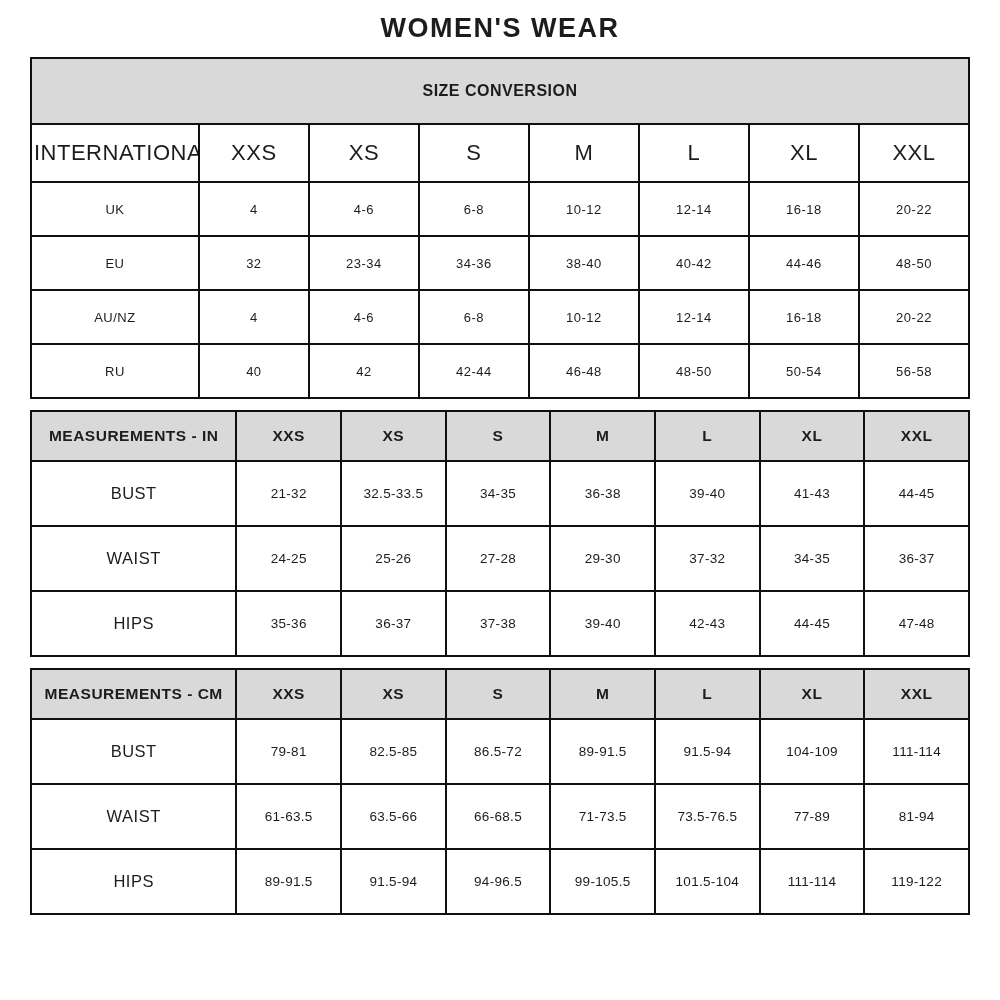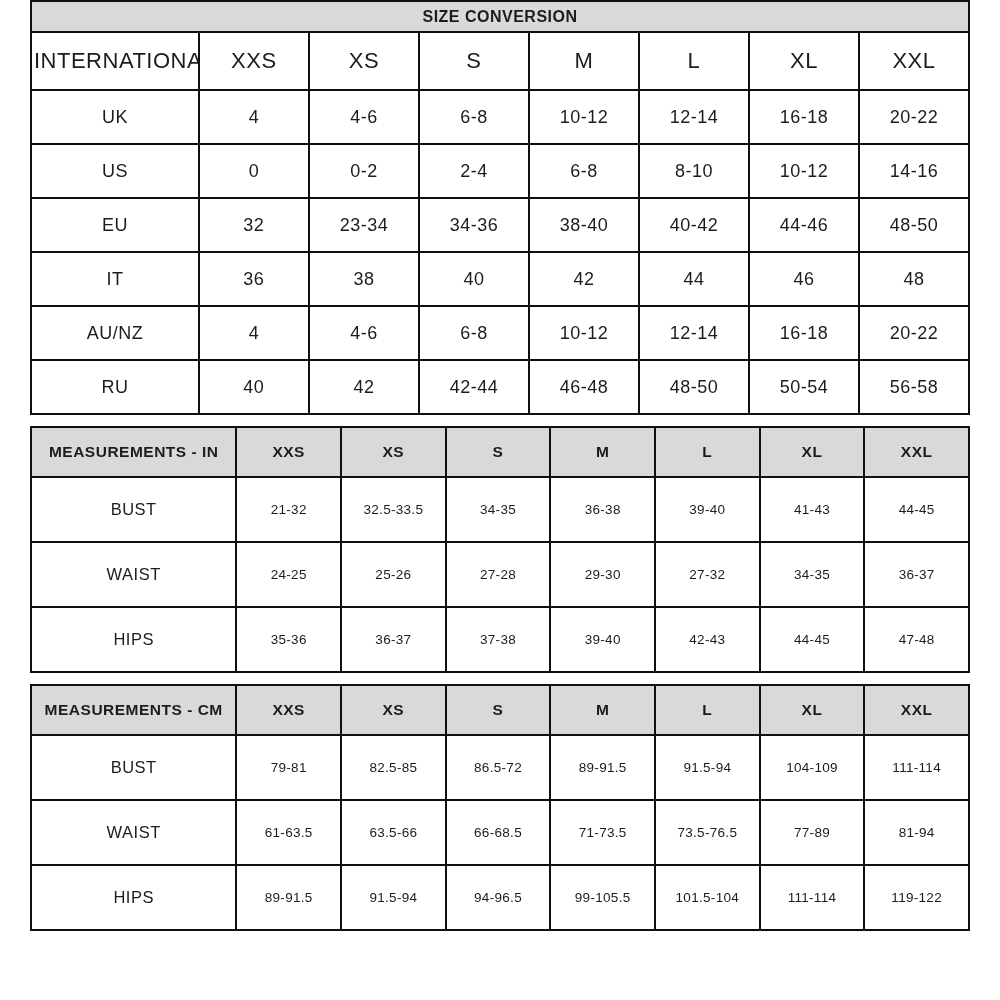--- a/index.html
+++ b/index.html
@@ -34,33 +34,33 @@
     text-align: center;
     vertical-align: middle;
     padding: 0 2px;
     overflow: hidden;
     white-space: nowrap;
   }
   .gray { background: #d9d9d9; }
 
   
   .tbl-conv .caption-cell {
-    height: 31px;
+    height: 66px;
     font-size: 16px;
     font-weight: 700;
     letter-spacing: 0.5px;
   }
   .tbl-conv .cols-row td {
     height: 58px;
     font-size: 22px;
     letter-spacing: 0.5px;
   }
   .tbl-conv tbody td {
     height: 54px;
-    font-size: 18px;
+    font-size: 13px;
     letter-spacing: 0.5px;
   }
 
   
   .tbl-meas { margin-top: 11px; padding-left: 20px; }
   .tbl-meas thead td {
     height: 50px;
     font-size: 15.5px;
     font-weight: 700;
     letter-spacing: 0.5px;
@@ -73,20 +73,21 @@
   .tbl-meas tbody td.label-cell {
     font-size: 16.5px;
     letter-spacing: 0.5px;
   }
 </style>
 </head>
 <body>
 
 <div class="page">
 
+  <h1 class="page-title">WOMEN'S WEAR</h1>
 
   <table class="tbl tbl-conv">
     <colgroup>
       <col style="width:17.9%">
       <col style="width:11.73%">
         <col style="width:11.73%">
         <col style="width:11.73%">
       <col style="width:11.73%">
         <col style="width:11.73%">
         <col style="width:11.73%">
@@ -112,48 +113,28 @@
           <td class="label-cell">UK</td>
           <td>4</td>
           <td>4-6</td>
           <td>6-8</td>
           <td>10-12</td>
           <td>12-14</td>
           <td>16-18</td>
           <td>20-22</td>
         </tr>
         <tr>
-          <td class="label-cell">US</td>
-          <td>0</td>
-          <td>0-2</td>
-          <td>2-4</td>
-          <td>6-8</td>
-          <td>8-10</td>
-          <td>10-12</td>
-          <td>14-16</td>
-        </tr>
-        <tr>
           <td class="label-cell">EU</td>
           <td>32</td>
           <td>23-34</td>
           <td>34-36</td>
           <td>38-40</td>
           <td>40-42</td>
           <td>44-46</td>
           <td>48-50</td>
-        </tr>
-        <tr>
-          <td class="label-cell">IT</td>
-          <td>36</td>
-          <td>38</td>
-          <td>40</td>
-          <td>42</td>
-          <td>44</td>
-          <td>46</td>
-          <td>48</td>
         </tr>
         <tr>
           <td class="label-cell">AU/NZ</td>
           <td>4</td>
           <td>4-6</td>
           <td>6-8</td>
           <td>10-12</td>
           <td>12-14</td>
           <td>16-18</td>
           <td>20-22</td>
@@ -204,21 +185,21 @@
           <td>39-40</td>
           <td>41-43</td>
           <td>44-45</td>
         </tr>
         <tr>
           <td class="label-cell">WAIST</td>
           <td>24-25</td>
           <td>25-26</td>
           <td>27-28</td>
           <td>29-30</td>
-          <td>27-32</td>
+          <td>37-32</td>
           <td>34-35</td>
           <td>36-37</td>
         </tr>
         <tr>
           <td class="label-cell">HIPS</td>
           <td>35-36</td>
           <td>36-37</td>
           <td>37-38</td>
           <td>39-40</td>
           <td>42-43</td>

